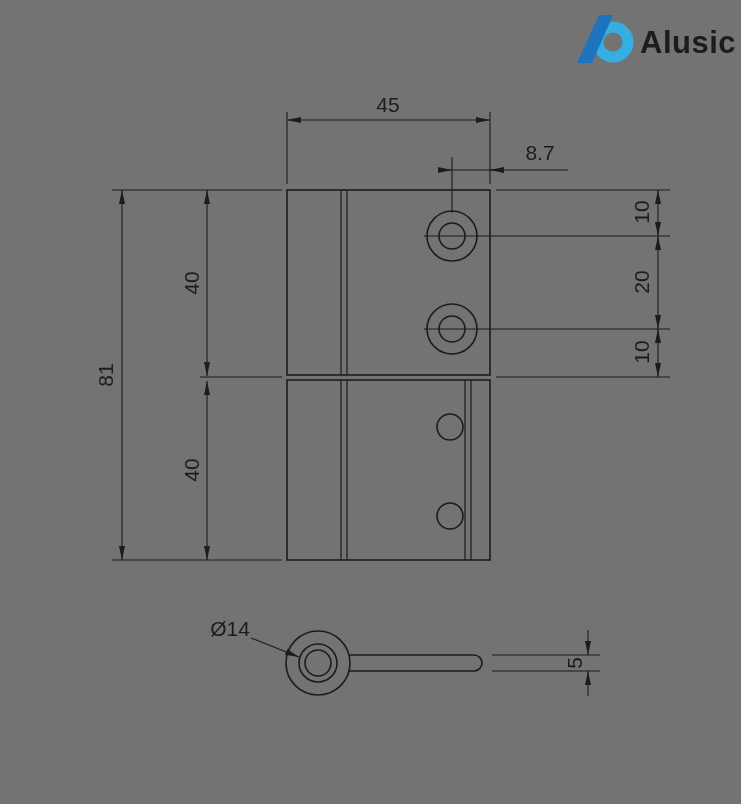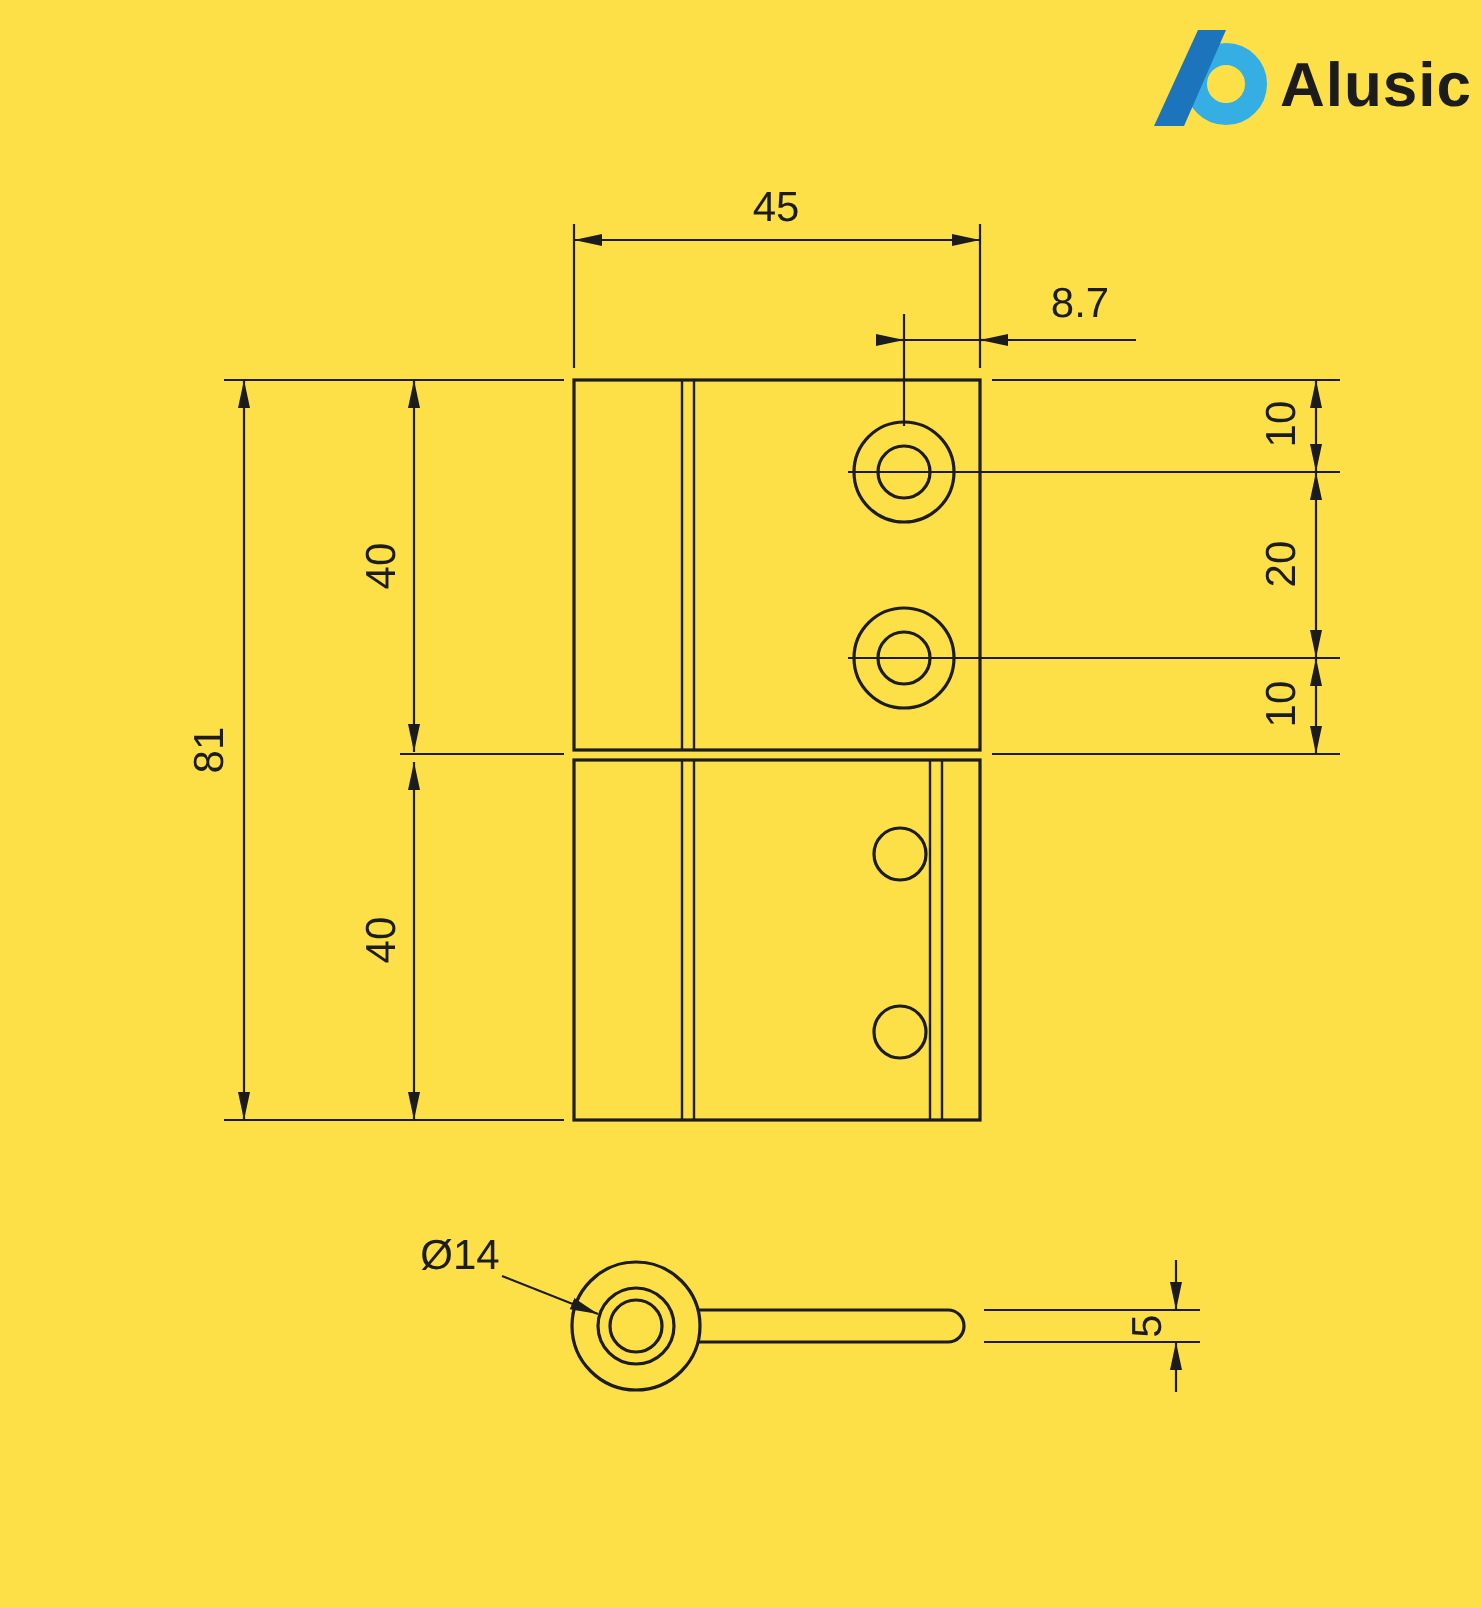--- a/index.html
+++ b/index.html
@@ -1,16 +1,16 @@
 <!DOCTYPE html>
 <html><head>
 <meta charset="utf-8">
 <style>
   html,body{margin:0;padding:0;background:#ffffff;}
-  .stage{width:741px;height:804px;position:relative;background:#fde047;}
+  .stage{width:741px;height:804px;position:relative;background:#737373;}
   svg{display:block;}
   text{font-family:"Liberation Sans",sans-serif;fill:#1c1c1c;}
   .dim-text{font-size:21px;}
   .brand-text{font-size:31px;font-weight:700;letter-spacing:0.5px;}
   .obj{fill:none;stroke:#1c1c1c;stroke-width:1.6;}
   .objthin{fill:none;stroke:#1c1c1c;stroke-width:1.2;}
   .dim{fill:none;stroke:#1c1c1c;stroke-width:1.1;}
 </style>
 </head>
 <body>

